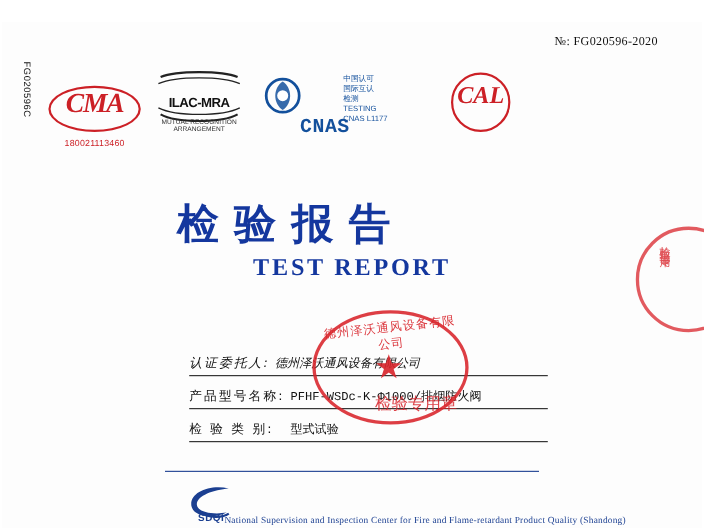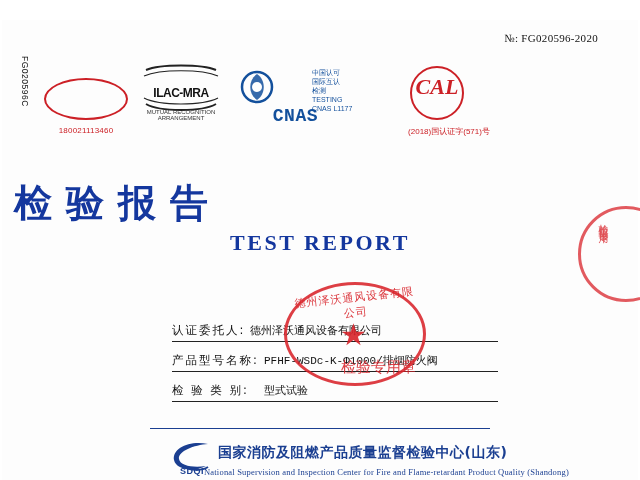--- a/index.html
+++ b/index.html
@@ -200,21 +200,21 @@
     font-size: 8px;
     color: #cc2026;
     white-space: nowrap;
   }
 
   
   .title-cn {
     position: absolute;
     left: 0; top: 158px;
     width: 516px;
-    text-align: left;
+    text-align: center;
     font-family: Liberation Sans, sans-serif;
     font-weight: bold;
     font-size: 38px;
     letter-spacing: 14px;
     color: #14379e;
     text-indent: 14px;
   }
   .title-en {
     position: absolute;
     left: 0; top: 210px;
@@ -251,21 +251,21 @@
     color: #111;
     white-space: nowrap;
   }
   .field .rule {
     position: absolute;
     left: 0; right: 0;
     top: 21px;
     height: 1px;
     background: #222;
   }
-  #field-client { top: 300px; }
+  #field-client { top: 300px; font-style: italic; }
   #field-model  { top: 330px; }
   #field-type   { top: 360px; }
 
   
   .stamp {
     position: absolute;
     left: 284px;
     top: 262px;
     width: 142px;
     height: 104px;
@@ -392,20 +392,21 @@
   <div class="sheet"></div>
   <div class="gutter" style="left:0;"></div>
   <div class="gutter" style="left:638px;"></div>
 
   <div class="report-no">№: FG020596-2020</div>
 
   <div class="vert-code">FG020596C</div>
 
   <div class="cma-wrap">
     <div class="cma-oval"></div>
+    <div class="cma-text">CMA</div>
     <div class="cma-num">180021113460</div>
   </div>
 
   <div class="ilac-wrap">
     <svg class="ilac-box" viewBox="0 0 82 60">
       <path d="M6 6 C 20 0, 62 0, 76 6" stroke="#222" stroke-width="2" fill="none"></path>
       <path d="M4 12 C 20 5, 62 5, 78 12" stroke="#222" stroke-width="1.2" fill="none"></path>
       <path d="M6 40 C 20 48, 62 48, 76 40" stroke="#222" stroke-width="2" fill="none"></path>
       <path d="M4 34 C 20 42, 62 42, 78 34" stroke="#222" stroke-width="1.2" fill="none"></path>
       <rect x="2" y="16" width="78" height="18" fill="none" stroke="none"></rect>
@@ -424,21 +425,20 @@
   </div>
   <div class="cnas-right">中国认可
 国际互认
 检测
 TESTING
 CNAS L1177</div>
 
   <div class="cal-wrap">
     <div class="cal-circle"></div>
     <div class="cal-letters">CAL</div>
-    <div class="cal-num">(2018)国认证字(571)号</div>
   </div>
 
   <div class="title-cn">检验报告</div>
   <div class="title-en">TEST REPORT</div>
 
   <div class="field" id="field-client">
     <span class="lbl">认证委托人:</span>
     <span class="val">德州泽沃通风设备有限公司</span>
     <span class="rule"></span>
   </div>
@@ -462,15 +462,14 @@
 
   <div class="edge-stamp"></div>
   <div class="edge-stamp-txt">检验报告专用</div>
 
   <div class="footer-rule"></div>
   <svg class="sdqi-logo" viewBox="0 0 44 34">
     <path d="M40 4 C 22 0, 4 8, 6 20 C 8 30, 26 32, 38 26 C 26 28, 12 26, 11 19 C 10 11, 26 5, 40 4 Z" fill="#1b3f91"></path>
     <path d="M14 26 C 22 31, 34 31, 40 27" stroke="#1b3f91" stroke-width="2" fill="none"></path>
   </svg>
   <div class="sdqi-abbr">SDQI</div>
-  <div class="footer-cn">国家消防及阻燃产品质量监督检验中心(山东)</div>
   <div class="footer-en">National Supervision and Inspection Center for Fire and Flame-retardant Product Quality (Shandong)</div>
 </div>
 
 </body></html>

